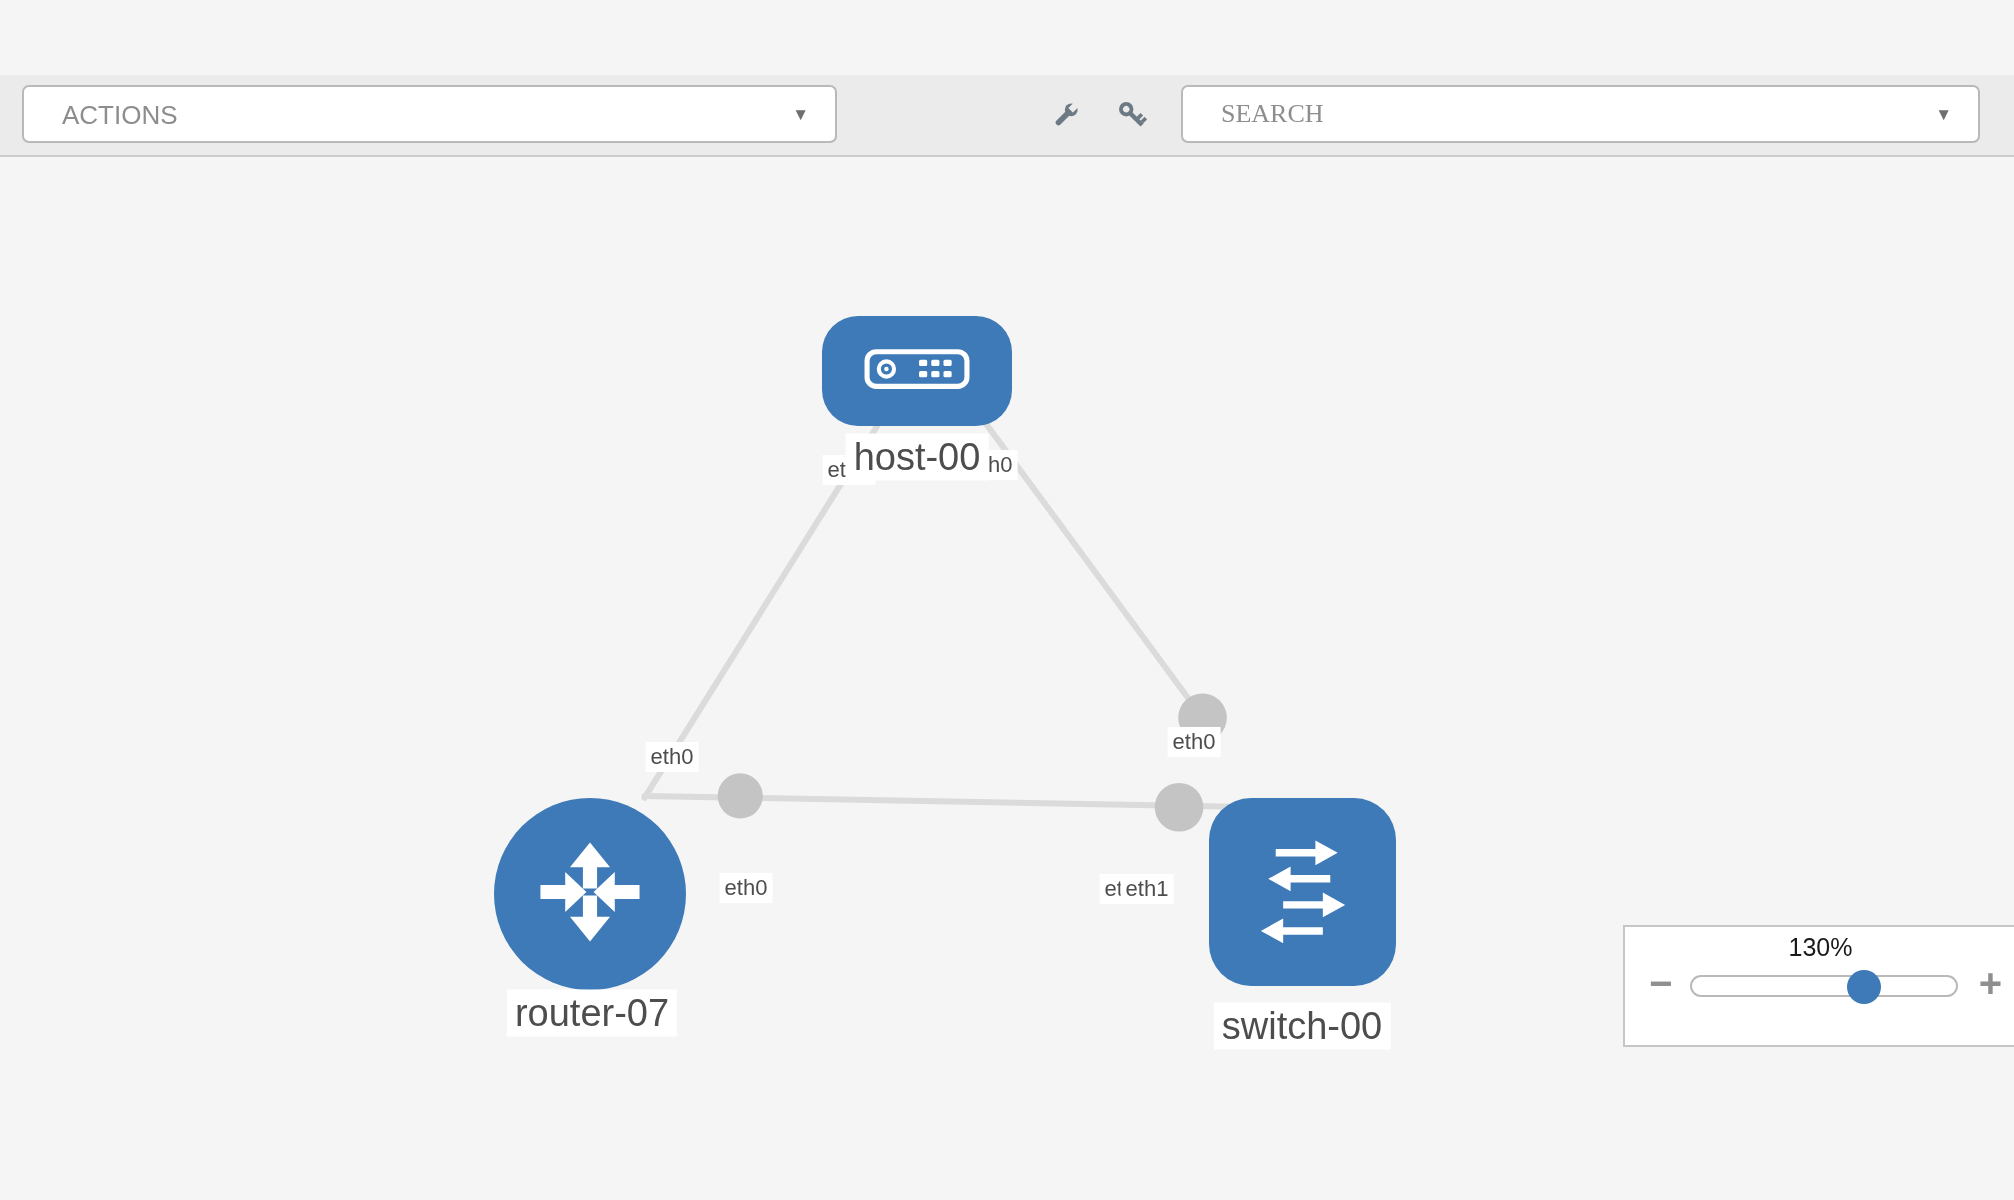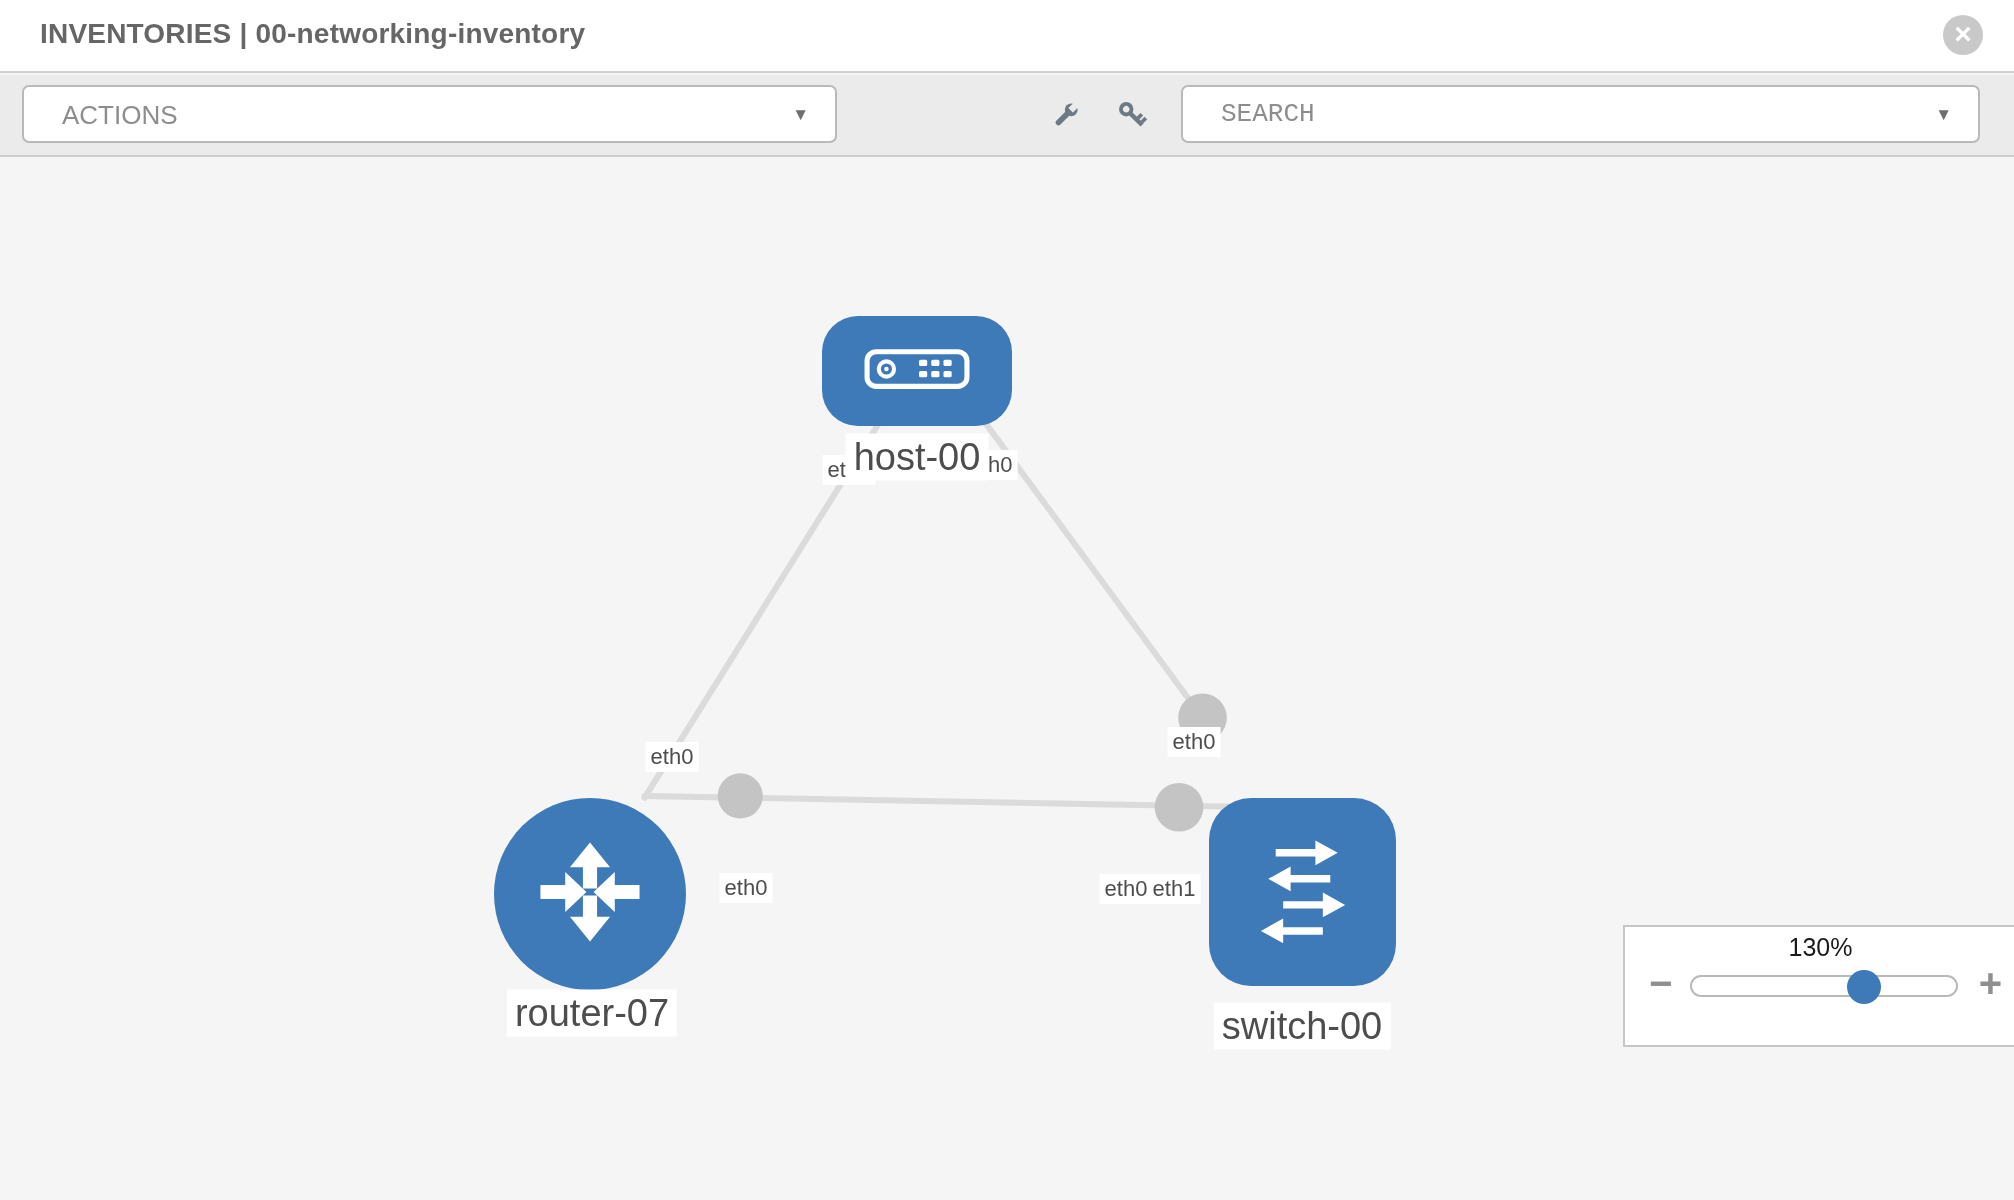--- a/index.html
+++ b/index.html
@@ -24,21 +24,21 @@
               border:2px solid #b9b9b9; border-radius:7px; }
   .dd-actions { left:22px; width:815px; }
   .dd-search  { left:1181px; width:799px; }
   .dd-label { position:absolute; left:38px; top:13px; font-size:26px;
               color:#8d8d8d; }
   .dd-caret { position:absolute; right:26px; top:18px; font-size:17px;
               color:#6f6f6f; }
   .search-input { position:absolute; left:0; top:0; width:100%; height:100%;
                   border:none; outline:none; border-radius:7px;
                   padding-left:38px; font-size:26px; color:#555;
-                  font-family:Liberation Mono, monospace; background:transparent; }
+                  font-family:Liberation Serif, serif; background:transparent; }
   .search-input::placeholder { color:#8d8d8d; opacity:1; }
   .tool-icon { position:absolute; top:21px; width:40px; height:40px; cursor:pointer; }
   .tool-icon.wrench { left:1045px; }
   .tool-icon.key    { left:1113px; }
 
   
   .canvas { position:absolute; top:159px; left:0; width:2014px; height:1041px;
             background:#f5f5f5; }
   svg.wires { position:absolute; left:0; top:0; }
 
@@ -67,24 +67,20 @@
                 background:#ffffff; border:2px solid #b9b9b9; border-radius:12px;
                 cursor:pointer; }
   .zoom-thumb { position:absolute; left:222px; top:43px; width:34px; height:34px;
                 border-radius:50%; background:#3d7ab7; cursor:grab; }
 </style>
 </head>
 <body>
 
 <div id="app">
 
-  <div class="header">
-    <div class="header-title">INVENTORIES | 00-networking-inventory</div>
-    <div class="close-btn">×</div>
-  </div>
 
   <div class="toolbar">
     <div class="dropdown dd-actions">
       <span class="dd-label">ACTIONS</span>
       <span class="dd-caret">▼</span>
     </div>
 
     <span class="tool-icon wrench">
       <svg width="40" height="40" viewBox="0 0 100 100">
         <g transform="rotate(45 50 50)" fill="#6d7a85">
@@ -173,21 +169,21 @@
     <div class="lbl lbl-name" style="left:917px; top:298px;">host-00</div>
     <div class="lbl lbl-name" style="left:592px; top:854px;">router-07</div>
     <div class="lbl lbl-name" style="left:1302px; top:867px;">switch-00</div>
 
     <div class="lbl lbl-if" style="left:849px; top:311px;">eth0</div>
     <div class="lbl lbl-if" style="left:991px; top:306px;">eth0</div>
     <div class="lbl lbl-if" style="left:672px; top:598px;">eth0</div>
     <div class="lbl lbl-if" style="left:1194px; top:583px;">eth0</div>
     <div class="lbl lbl-if" style="left:746px; top:729px;">eth0</div>
     <div class="lbl lbl-if" style="left:1126px; top:730px;">eth0</div>
-    <div class="lbl lbl-if over" style="left:1174px; top:730px;">eth1</div>
+    <div class="lbl lbl-if over" style="left:1147px; top:730px;">eth1</div>
   </div>
 
   <div class="zoom-panel">
     <div class="zoom-value">130%</div>
     <div class="zoom-minus">−</div>
     <div class="zoom-track"></div>
     <div class="zoom-thumb"></div>
     <div class="zoom-plus">+</div>
   </div>
 

